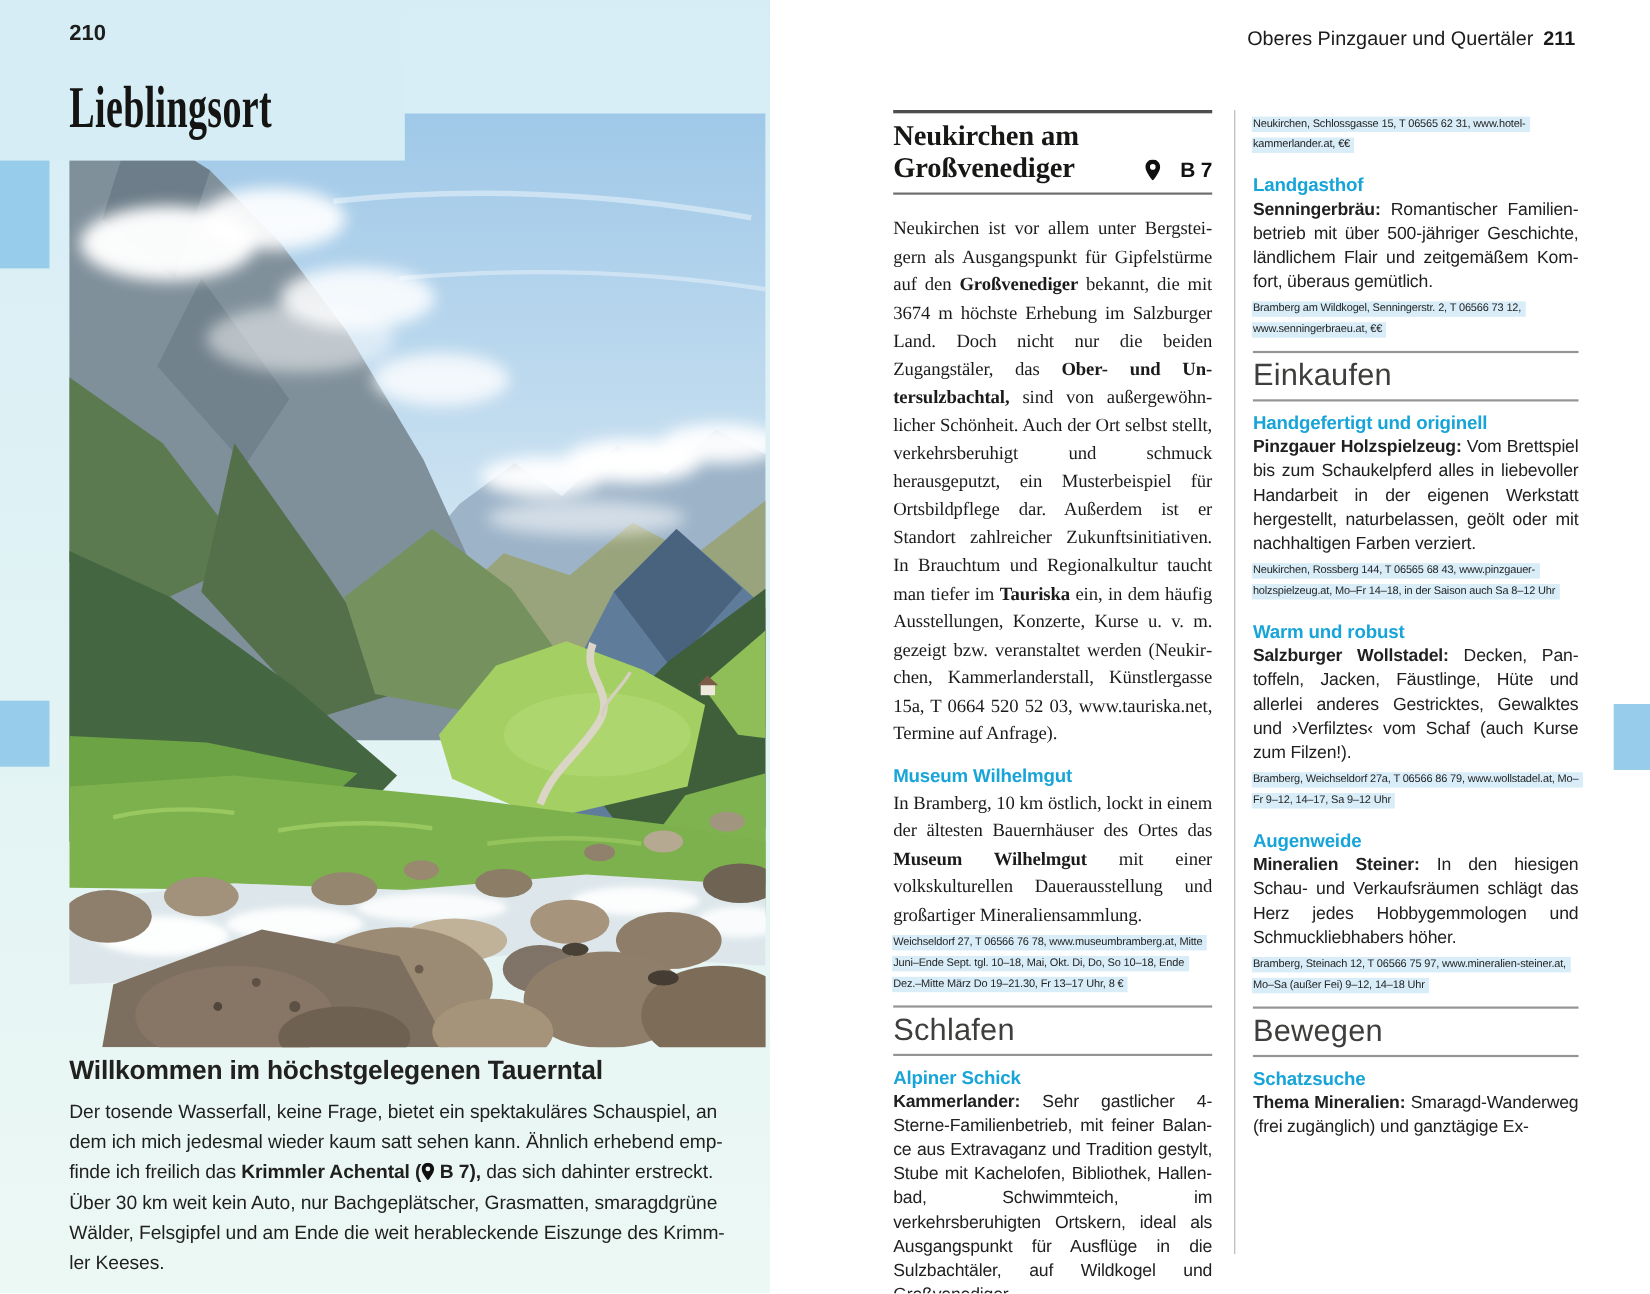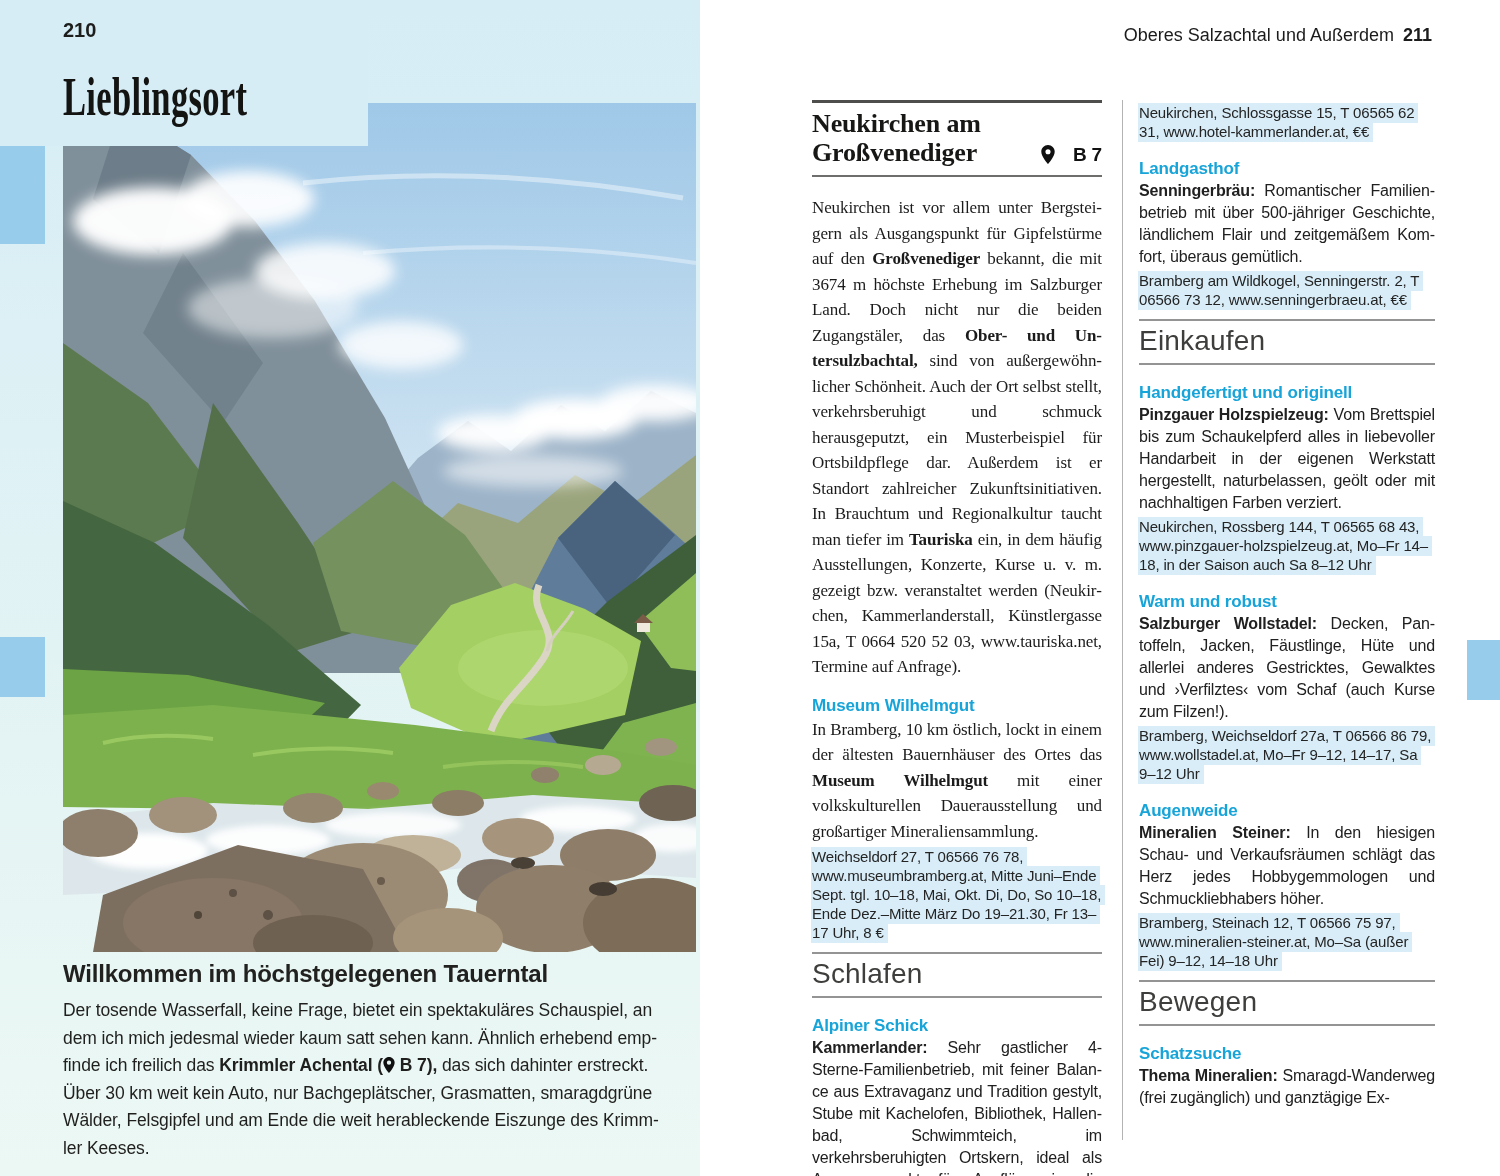--- a/index.html
+++ b/index.html
@@ -39,23 +39,23 @@
   .article-title { margin:6px 0 8px; font-family:"Liberation Serif",serif; font-weight:700;
     font-size:26px; line-height:29px; color:#171715; }
   .t2row { display:flex; justify-content:space-between; align-items:baseline; }
   .map-ref { font:700 19px/1 "Liberation Sans",sans-serif; color:#111; display:inline-flex; align-items:center; gap:18px; }
 
   .serif-body { font-family:"Liberation Serif",serif; font-size:17px; line-height:25.5px;
     text-align:justify; color:#1b1b1b; letter-spacing:-.1px; }
   .intro { margin-top:18px; }
   .entry-heading { margin-top:16px; font-size:17px; line-height:23px; font-weight:700; color:#17a4d8; }
   .mt-sm { margin-top:14px; }
-  .mt-0  { margin-top:16px; }
+  .mt-0  { margin-top:0; }
   .entry-body { font-size:16px; line-height:22px; text-align:justify; color:#202020; }
-  .info { margin-top:3px; font-size:15px; line-height:19px; color:#242424; }
+  .info { margin-top:3px; font-size:10px; line-height:19px; color:#242424; }
   .info .hl { background:#d8edf8; -webkit-box-decoration-break:clone; box-decoration-break:clone;
     padding:1px 4px 2px 1px; margin-left:-1px; }
   .section-head { margin:10px 0 8px; padding:5px 0 7px; border-top:2px solid #949494;
     border-bottom:2px solid #949494; font-weight:400; font-size:28px; line-height:30px; color:#3e3e3c; letter-spacing:.2px; }
 
   .b { font-weight:700; }
   .pin-svg { width:12px; height:16px; fill:#101010; display:inline-block; vertical-align:-2px; }
   .map-ref .pin-svg { width:14px; height:19px; vertical-align:-3px; }
 </style>
 </head>
@@ -177,21 +177,21 @@
     <div class="page-num">210</div>
     <h1 class="kicker">Lieblingsort</h1>
 
     <h2 class="caption-title">Willkommen im höchstgelegenen Tauerntal</h2>
     <p class="caption-body"><span>Der tosende Wasserfall, keine Frage, bietet ein spektakuläres Schauspiel, an dem ich mich jedesmal wieder kaum satt sehen kann. Ähnlich erhebend emp­finde ich freilich das </span><span class="b">Krimmler Achental (</span><span><svg class="pin-svg" viewBox="0 0 12 17">
             <path fill-rule="evenodd" d="M6 0C2.69 0 0 2.69 0 6c0 4.3 6 11 6 11s6-6.7 6-11c0-3.31-2.69-6-6-6zm0 8.3A2.3 2.3 0 1 1 6 3.7a2.3 2.3 0 0 1 0 4.6z"></path>
           </svg></span><span class="b"> B 7),</span><span> das sich dahinter erstreckt. Über 30 km weit kein Auto, nur Bachgeplätscher, Grasmatten, smaragdgrüne Wälder, Felsgipfel und am Ende die weit herableckende Eiszunge des Krimm­ler Keeses.</span></p>
   </section>
 
   <header class="running-head">
-    <span>Oberes Salzachtal und Außerdem</span><span class="pnum">211</span>
+    <span>Oberes Pinzgauer und Quertäler</span><span class="pnum">211</span>
   </header>
 
   <div class="col-divider"></div>
   <div class="tab tab-right"></div>
 
   <div class="col col-left">
     <div class="art-rule-top"></div>
     <div class="article-title">
       <div>Neukirchen am</div>
       <div class="t2row">

